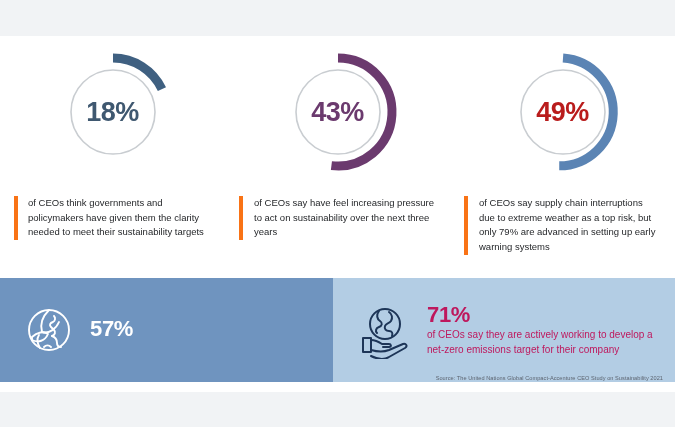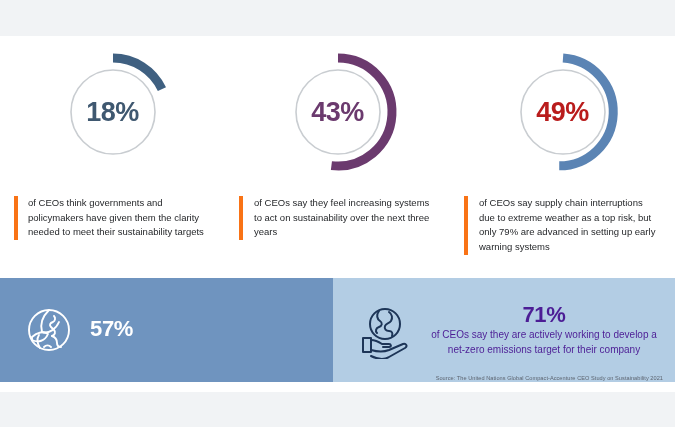--- a/index.html
+++ b/index.html
@@ -131,21 +131,21 @@
     margin-bottom: 2px;
     letter-spacing: -0.3px;
   }
   .panel-desc {
     font-size: 10px;
     line-height: 1.45;
   }
   .panel-left .panel-pct,
   .panel-left .panel-desc { color: #ffffff; }
   .panel-right .panel-pct,
-  .panel-right .panel-desc { color: #4c1d95; text-align: center; }
+  .panel-right .panel-desc { color: #be185d; }
 
   
   .source {
     position: absolute;
     right: 12px;
     top: 339px;
     font-size: 5.6px;
     color: #5c6470;
     letter-spacing: 0.05px;
     white-space: nowrap;
@@ -174,21 +174,21 @@
       </div>
 
       <div class="donut-col col-2">
         <div class="donut-wrap">
           <svg viewBox="0 0 124 124">
             <circle cx="62" cy="62" r="42" fill="none" stroke="#c9cdd1" stroke-width="1.6"></circle>
             <path d="M 62 8 A 54 54 0 1 1 55.42 115.60" fill="none" stroke="#6b3a6e" stroke-width="9" stroke-linecap="butt"></path>
           </svg>
           <div class="donut-value v-plum">43%</div>
         </div>
-        <div class="stat-text">of CEOs say they feel increasing systems to act on sustainability over the next three years</div>
+        <div class="stat-text">of CEOs say have feel increasing pressure to act on sustainability over the next three years</div>
       </div>
 
       <div class="donut-col col-3">
         <div class="donut-wrap">
           <svg viewBox="0 0 124 124">
             <circle cx="62" cy="62" r="42" fill="none" stroke="#c9cdd1" stroke-width="1.6"></circle>
             <path d="M 62 8 A 54 54 0 0 1 58.23 115.87" fill="none" stroke="#5b84b4" stroke-width="9" stroke-linecap="butt"></path>
           </svg>
           <div class="donut-value v-blue">49%</div>
         </div>

